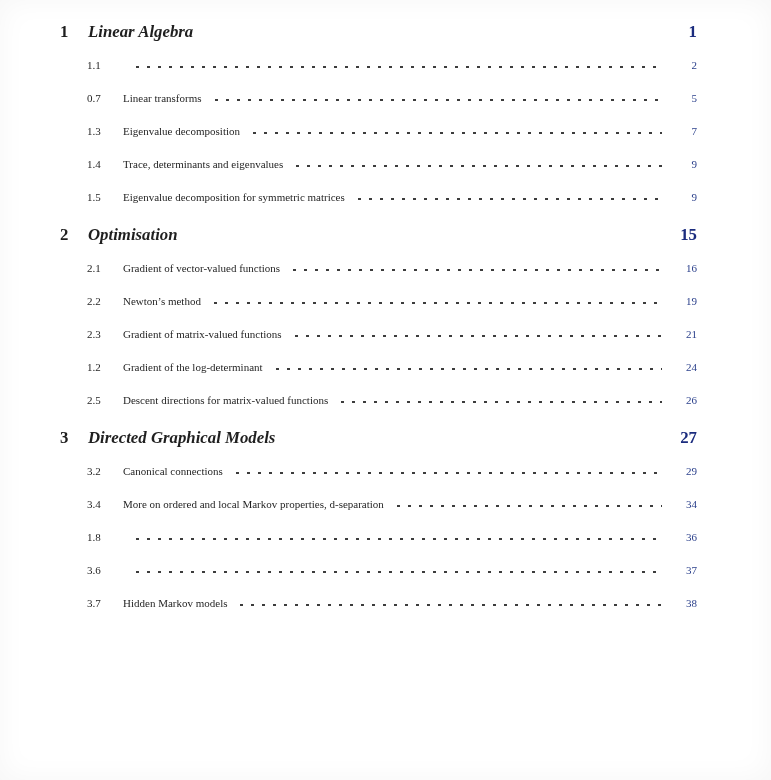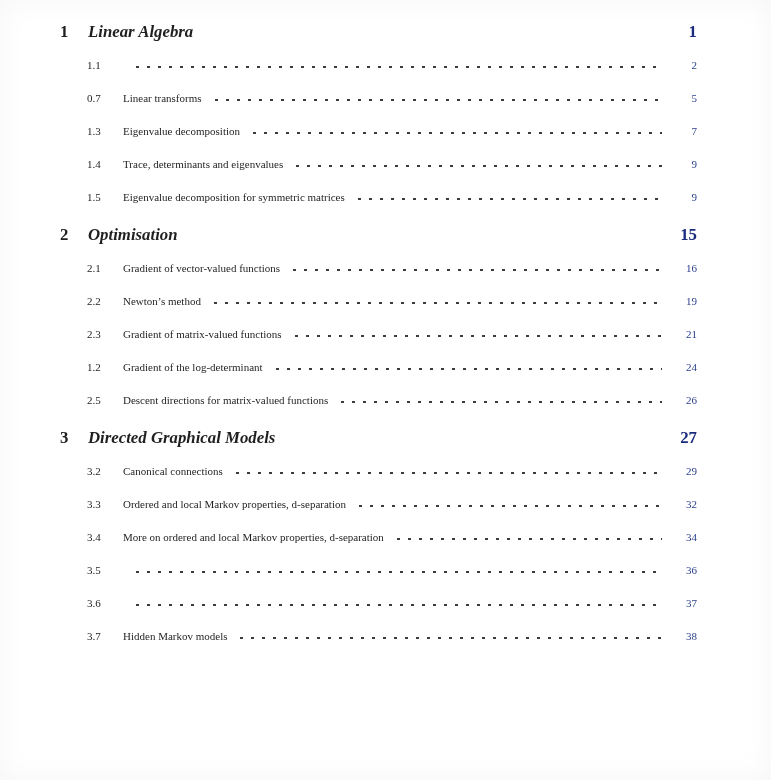--- a/index.html
+++ b/index.html
@@ -168,33 +168,27 @@
         <span class="spacer"></span>
         <span class="chap-page">27</span>
       </div>
       <div class="toc-row section">
         <span class="sec-num">3.2</span>
         <span class="sec-title"><span>Canonical connections</span></span>
         <span class="leader"></span>
         <span class="sec-page">29</span>
       </div>
       <div class="toc-row section">
-        <span class="sec-num">3.3</span>
-        <span class="sec-title"><span>Ordered and local Markov properties, d-separation</span></span>
-        <span class="leader"></span>
-        <span class="sec-page">32</span>
-      </div>
-      <div class="toc-row section">
         <span class="sec-num">3.4</span>
         <span class="sec-title"><span>More on ordered and local Markov properties, d-separation</span></span>
         <span class="leader"></span>
         <span class="sec-page">34</span>
       </div>
       <div class="toc-row section">
-        <span class="sec-num">3.5</span>
+        <span class="sec-num">1.8</span>
         <span class="leader"></span>
         <span class="sec-page">36</span>
       </div>
       <div class="toc-row section">
         <span class="sec-num">3.6</span>
         <span class="leader"></span>
         <span class="sec-page">37</span>
       </div>
       <div class="toc-row section">
         <span class="sec-num">3.7</span>

